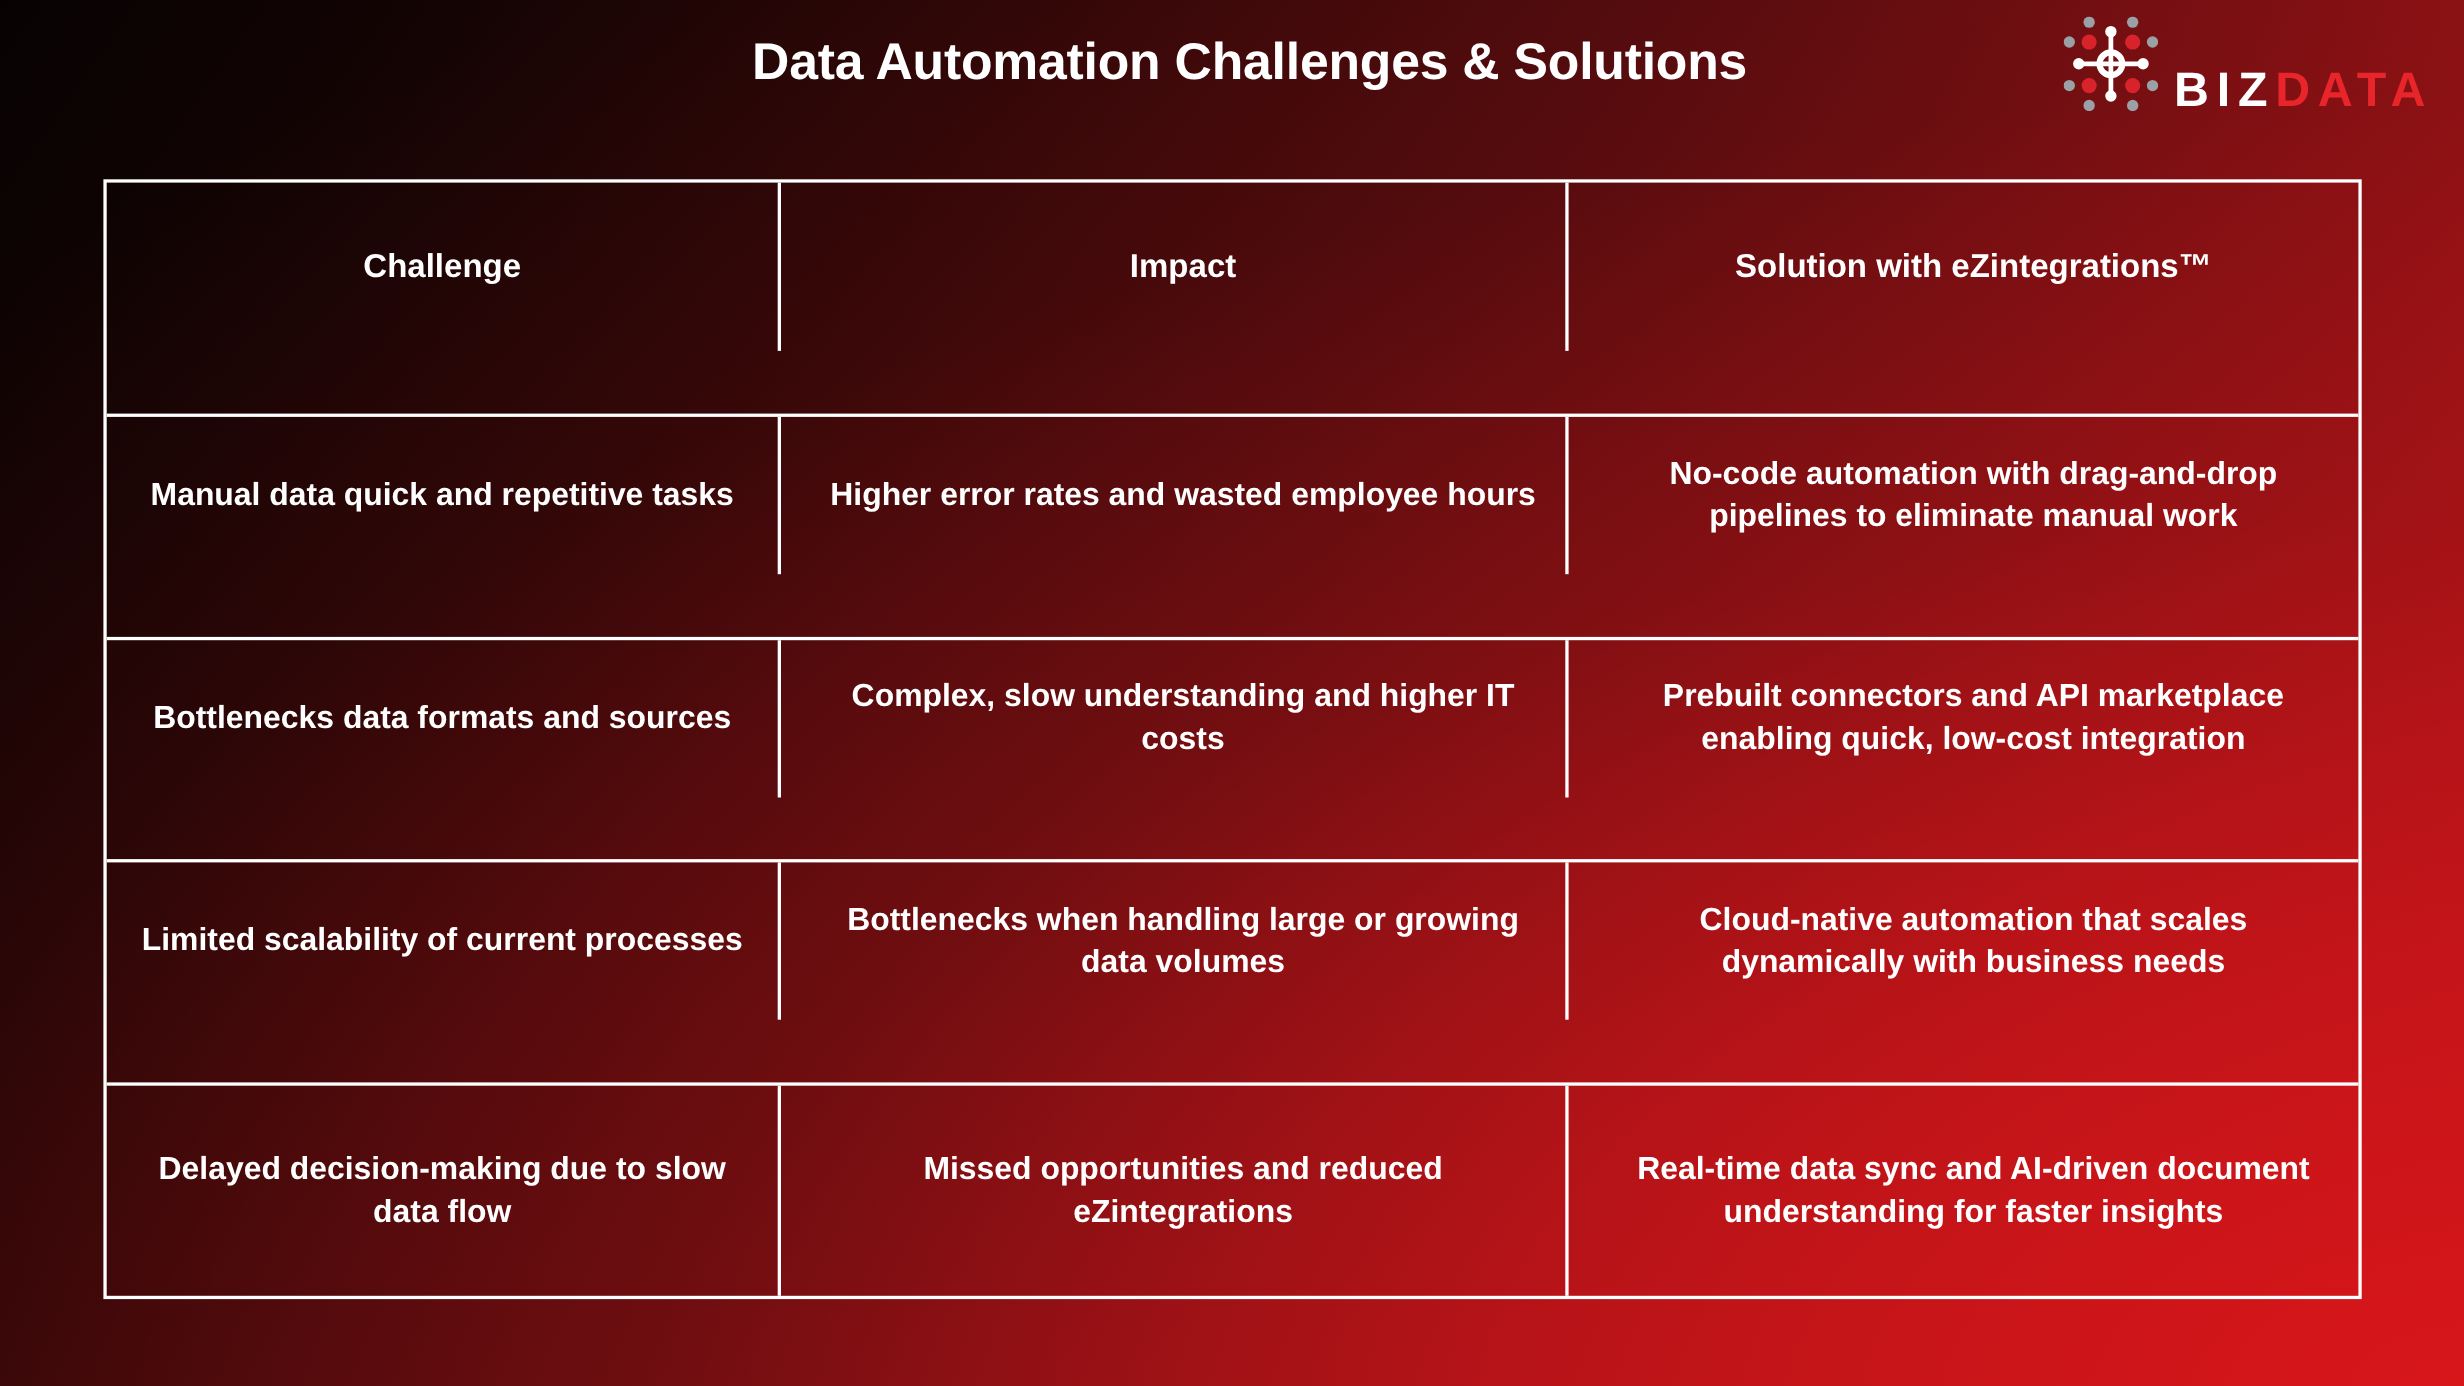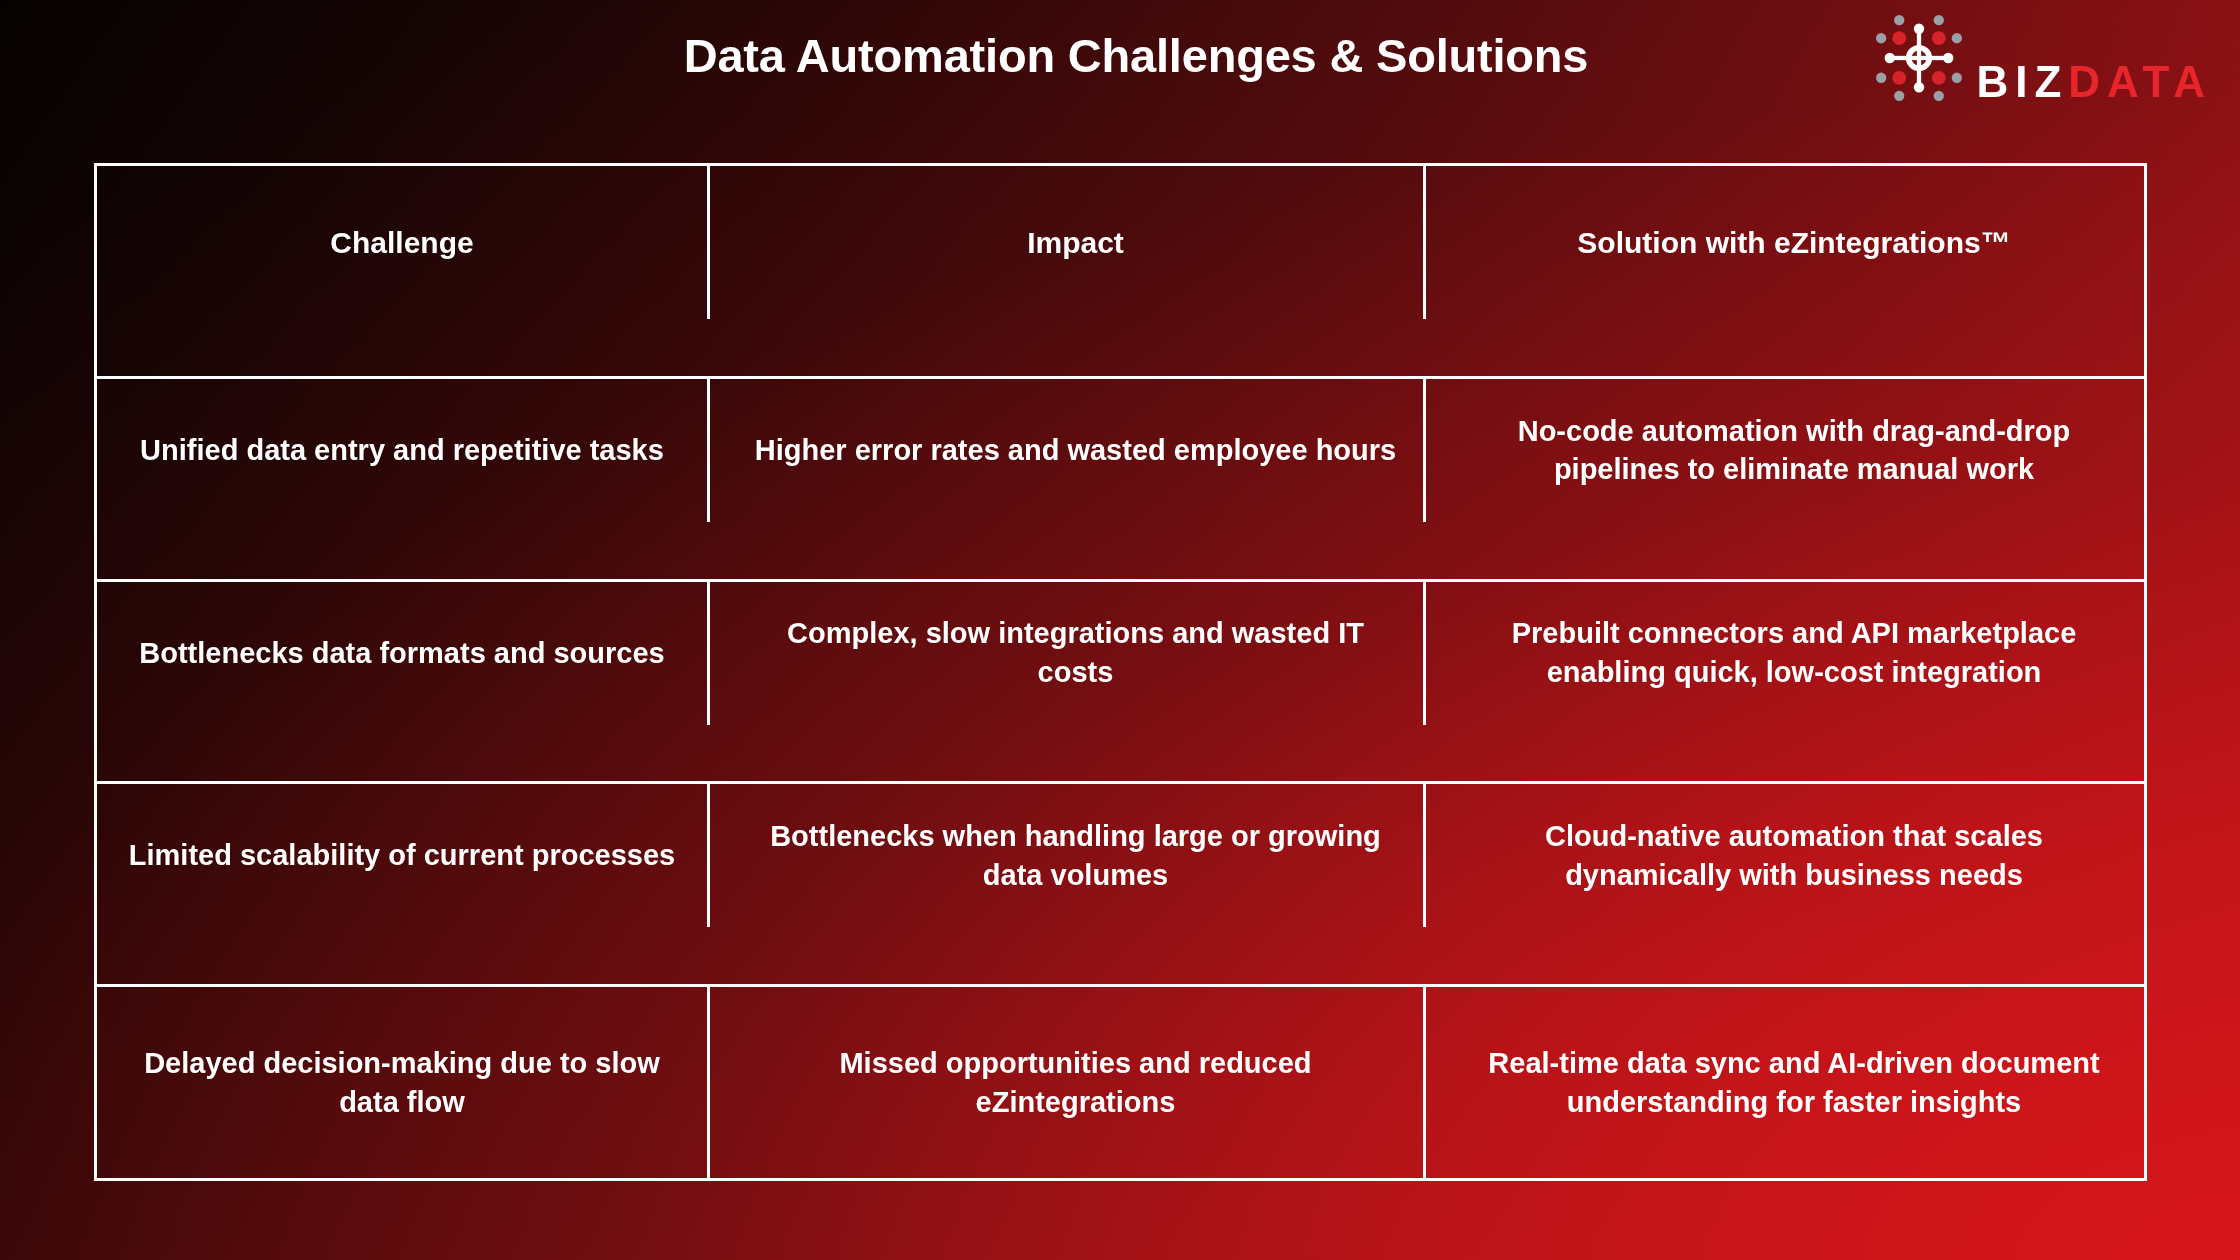--- a/index.html
+++ b/index.html
@@ -150,28 +150,28 @@
   <div id="comparison-table">
 
     <div class="trow" id="header-row">
       <div class="tcell col-0">Challenge</div>
       <div class="tcell col-1">Impact</div>
       <div class="tcell col-2">Solution with eZintegrations™</div>
     </div>
 
 
     <div class="trow body-row row-h-std">
-      <div class="tcell col-0">Unified data entry and repetitive tasks</div>
+      <div class="tcell col-0">Manual data quick and repetitive tasks</div>
       <div class="tcell col-1">Higher error rates and wasted employee hours</div>
       <div class="tcell col-2">No-code automation with drag-and-drop pipelines to eliminate manual work</div>
     </div>
 
     <div class="trow body-row row-h-std">
       <div class="tcell col-0">Bottlenecks data formats and sources</div>
-      <div class="tcell col-1">Complex, slow integrations and wasted IT costs</div>
+      <div class="tcell col-1">Complex, slow understanding and higher IT costs</div>
       <div class="tcell col-2">Prebuilt connectors and API marketplace enabling quick, low-cost integration</div>
     </div>
 
     <div class="trow body-row row-h-std">
       <div class="tcell col-0">Limited scalability of current processes</div>
       <div class="tcell col-1">Bottlenecks when handling large or growing data volumes</div>
       <div class="tcell col-2">Cloud-native automation that scales dynamically with business needs</div>
     </div>
 
     <div class="trow body-row row-h-last">

